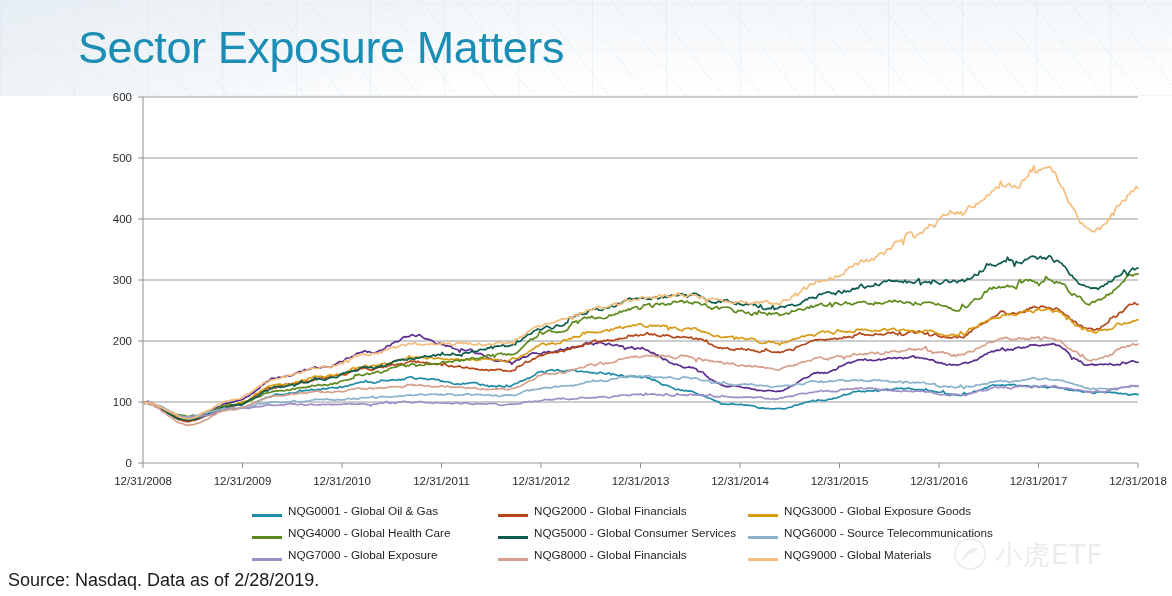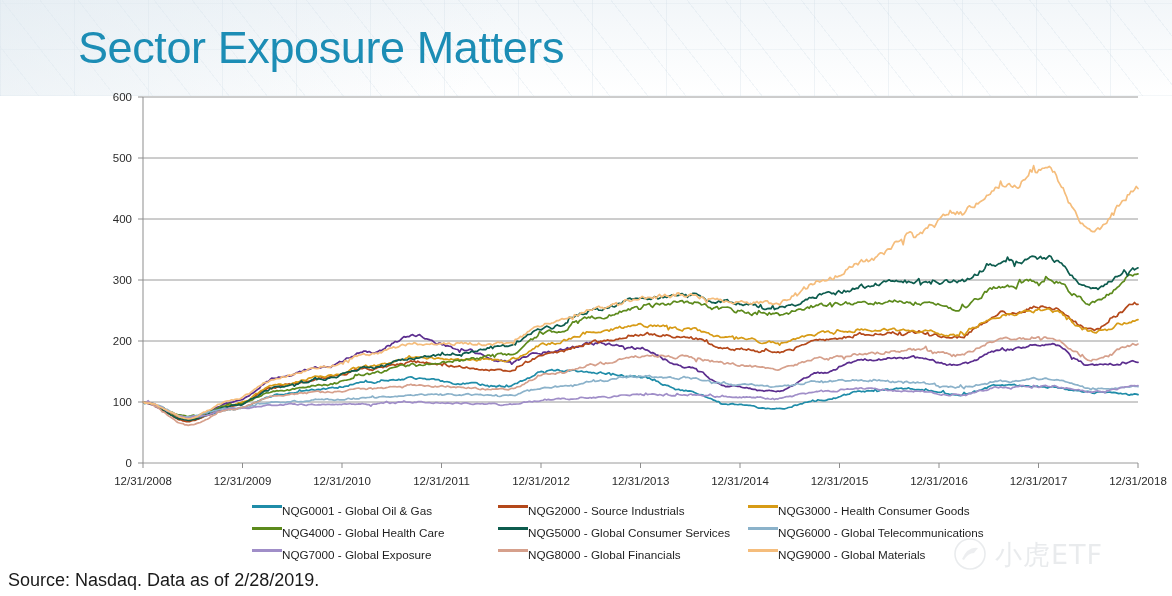--- a/index.html
+++ b/index.html
@@ -44,21 +44,21 @@
   #legend {
     position: absolute; left: 252px; top: 500px;
     width: 810px;
     display: grid;
     grid-template-columns: 246px 250px 250px;
     grid-auto-rows: 22px;
     align-items: center;
     font-size: 11.7px;
     color: #1f1f1f;
   }
-  .legend-item { display: flex; align-items: flex-start; white-space: nowrap; }
+  .legend-item { display: flex; align-items: flex-end; gap: 6px; white-space: nowrap; }
   .legend-swatch { display: inline-block; width: 30px; height: 2.6px; flex: 0 0 30px; }
   .legend-label { line-height: 1; }
 
   #source-note {
     position: absolute; left: 8px; top: 570px;
     font-size: 18px; color: #1a1a1a;
     white-space: nowrap;
   }
   #watermark {
     position: absolute; left: 952px; top: 536px;
@@ -147,37 +147,37 @@
   </svg>
 </div>
 
 <div id="legend">
     <div class="legend-item">
       <span class="legend-swatch" style="background: rgb(31, 140, 168);"></span>
       <span class="legend-label">NQG0001 - Global Oil &amp; Gas</span>
     </div>
     <div class="legend-item">
       <span class="legend-swatch" style="background: rgb(180, 72, 26);"></span>
-      <span class="legend-label">NQG2000 - Source Industrials</span>
+      <span class="legend-label">NQG2000 - Global Financials</span>
     </div>
     <div class="legend-item">
       <span class="legend-swatch" style="background: rgb(215, 155, 22);"></span>
-      <span class="legend-label">NQG3000 - Health Consumer Goods</span>
+      <span class="legend-label">NQG3000 - Global Exposure Goods</span>
     </div>
     <div class="legend-item">
       <span class="legend-swatch" style="background: rgb(92, 138, 28);"></span>
       <span class="legend-label">NQG4000 - Global Health Care</span>
     </div>
     <div class="legend-item">
       <span class="legend-swatch" style="background: rgb(13, 92, 78);"></span>
       <span class="legend-label">NQG5000 - Global Consumer Services</span>
     </div>
     <div class="legend-item">
       <span class="legend-swatch" style="background: rgb(139, 178, 202);"></span>
-      <span class="legend-label">NQG6000 - Global Telecommunications</span>
+      <span class="legend-label">NQG6000 - Source Telecommunications</span>
     </div>
     <div class="legend-item">
       <span class="legend-swatch" style="background: rgb(160, 142, 200);"></span>
       <span class="legend-label">NQG7000 - Global Exposure</span>
     </div>
     <div class="legend-item">
       <span class="legend-swatch" style="background: rgb(214, 160, 140);"></span>
       <span class="legend-label">NQG8000 - Global Financials</span>
     </div>
     <div class="legend-item">

